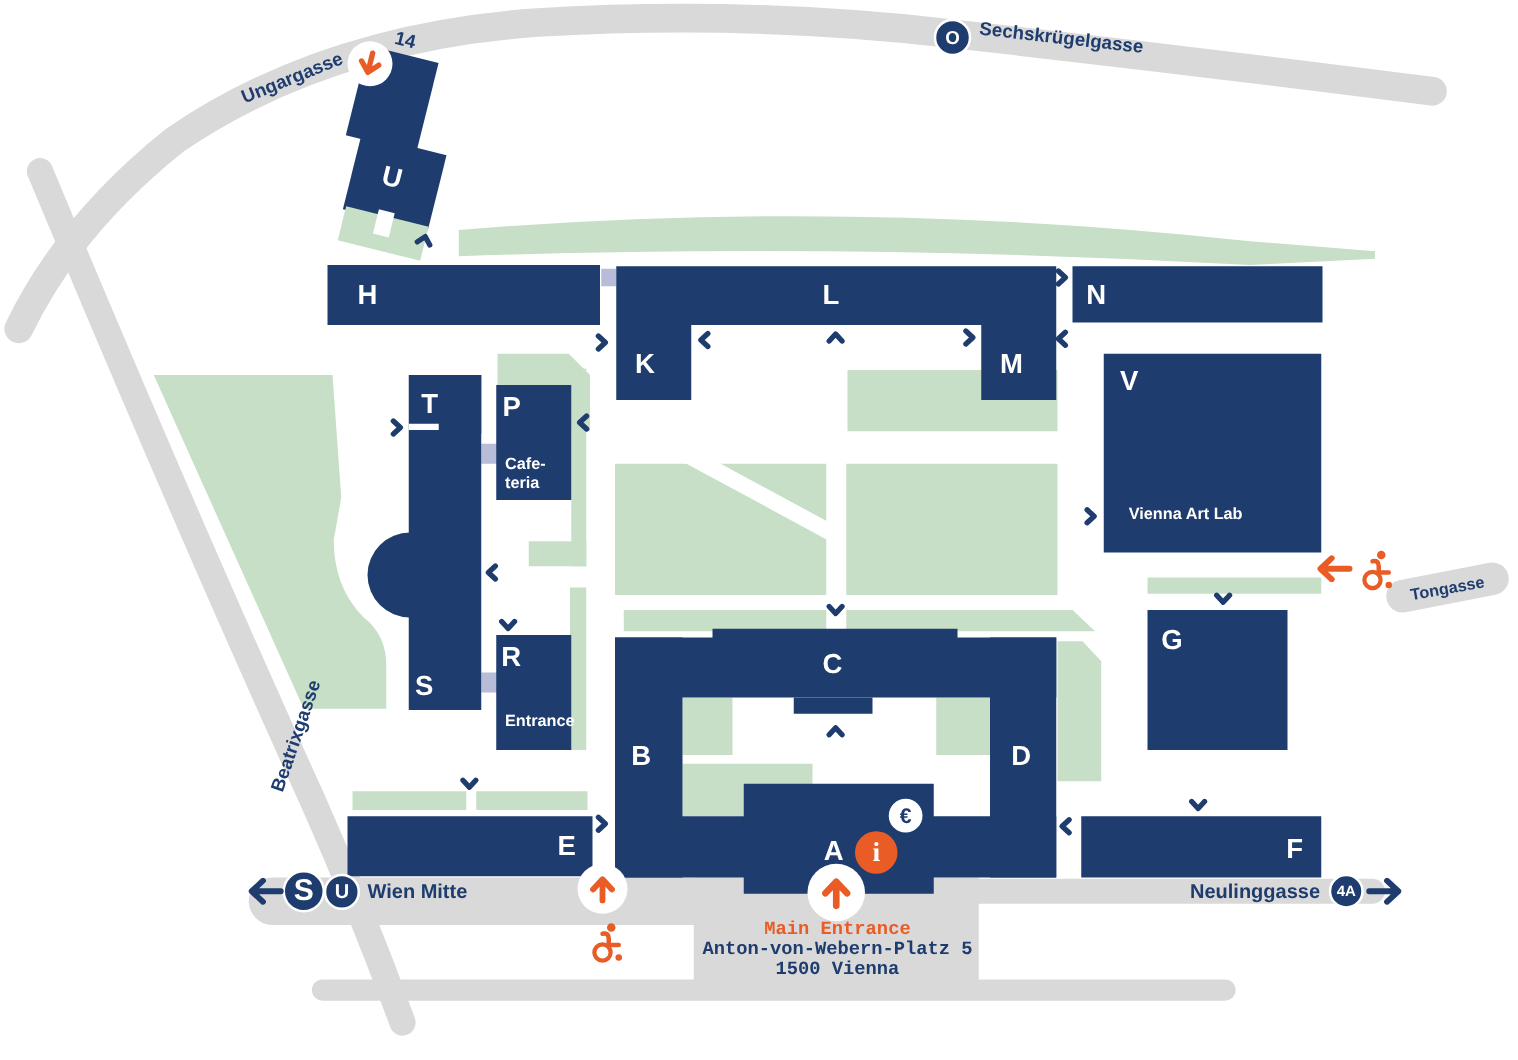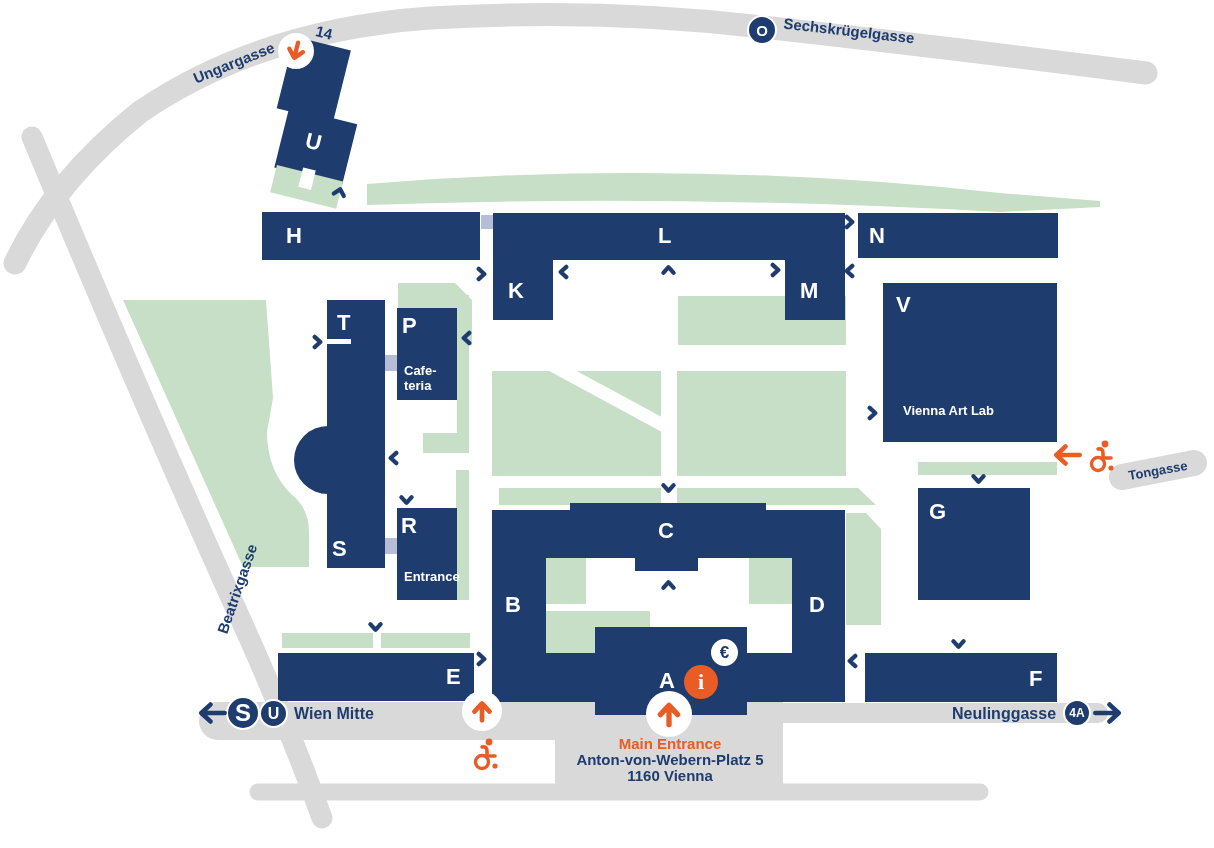--- a/index.html
+++ b/index.html
@@ -17,21 +17,21 @@
          border:2px solid #fff;display:flex;align-items:center;justify-content:center;box-sizing:border-box;}
   .circ{position:absolute;background:#fff;border-radius:50%;display:flex;align-items:center;justify-content:center;}
   .chev{position:absolute;width:15px;height:16px;}
   .chev svg{display:block;}
   .up{transform:rotate(-90deg);} .down{transform:rotate(90deg);} .lft{transform:rotate(180deg);}
   .arr{position:absolute;}
   .wm{font-size:16px;}
   .white{position:absolute;background:#fff;}
   #ubldg{position:absolute;left:263px;top:36px;width:105px;height:168px;transform:rotate(14deg);}
   #ubldg .bld,#ubldg .grn,#ubldg .white,#ubldg .blbl{position:absolute;}
-  .entrblock{position:absolute;text-align:center;font-weight:bold;font-size:15px;line-height:16px;color:#1e3c6e;}
+  .entrblock{position:absolute;text-align:center;font-weight:bold;font-size:15px;line-height:16px;color:#1e3c6e;font-family:Liberation Mono, monospace;}
   .entrblock .me{color:#e95c25;}
 </style>
 </head>
 <body>
 
 <div id="map">
 
   <svg id="bg" width="1214" height="848" viewBox="0 0 1214 848">
 
     <path d="M15 263 Q55 180 140 112 Q260 30 430 18 Q600 8 762 27 Q950 48 1146 73" fill="none" stroke="#d9d9d9" stroke-width="23" stroke-linecap="round"></path>
@@ -279,16 +279,16 @@
     </div>
   <div class="chev down" style="left:661px;top:480px;">
       <svg width="15" height="16" viewBox="0 0 16 17">
         <path d="M5 3 L11 8.5 L5 14" fill="none" stroke="#1e3c6e" stroke-width="4.5" stroke-linecap="round" stroke-linejoin="round"></path>
       </svg>
     </div>
 
   <div class="entrblock" style="left:545px;top:736px;width:250px;">
     <div class="me">Main Entrance</div>
     <div>Anton-von-Webern-Platz 5</div>
-    <div>1160 Vienna</div>
+    <div>1500 Vienna</div>
   </div>
 
 </div>
 
 </body></html>

